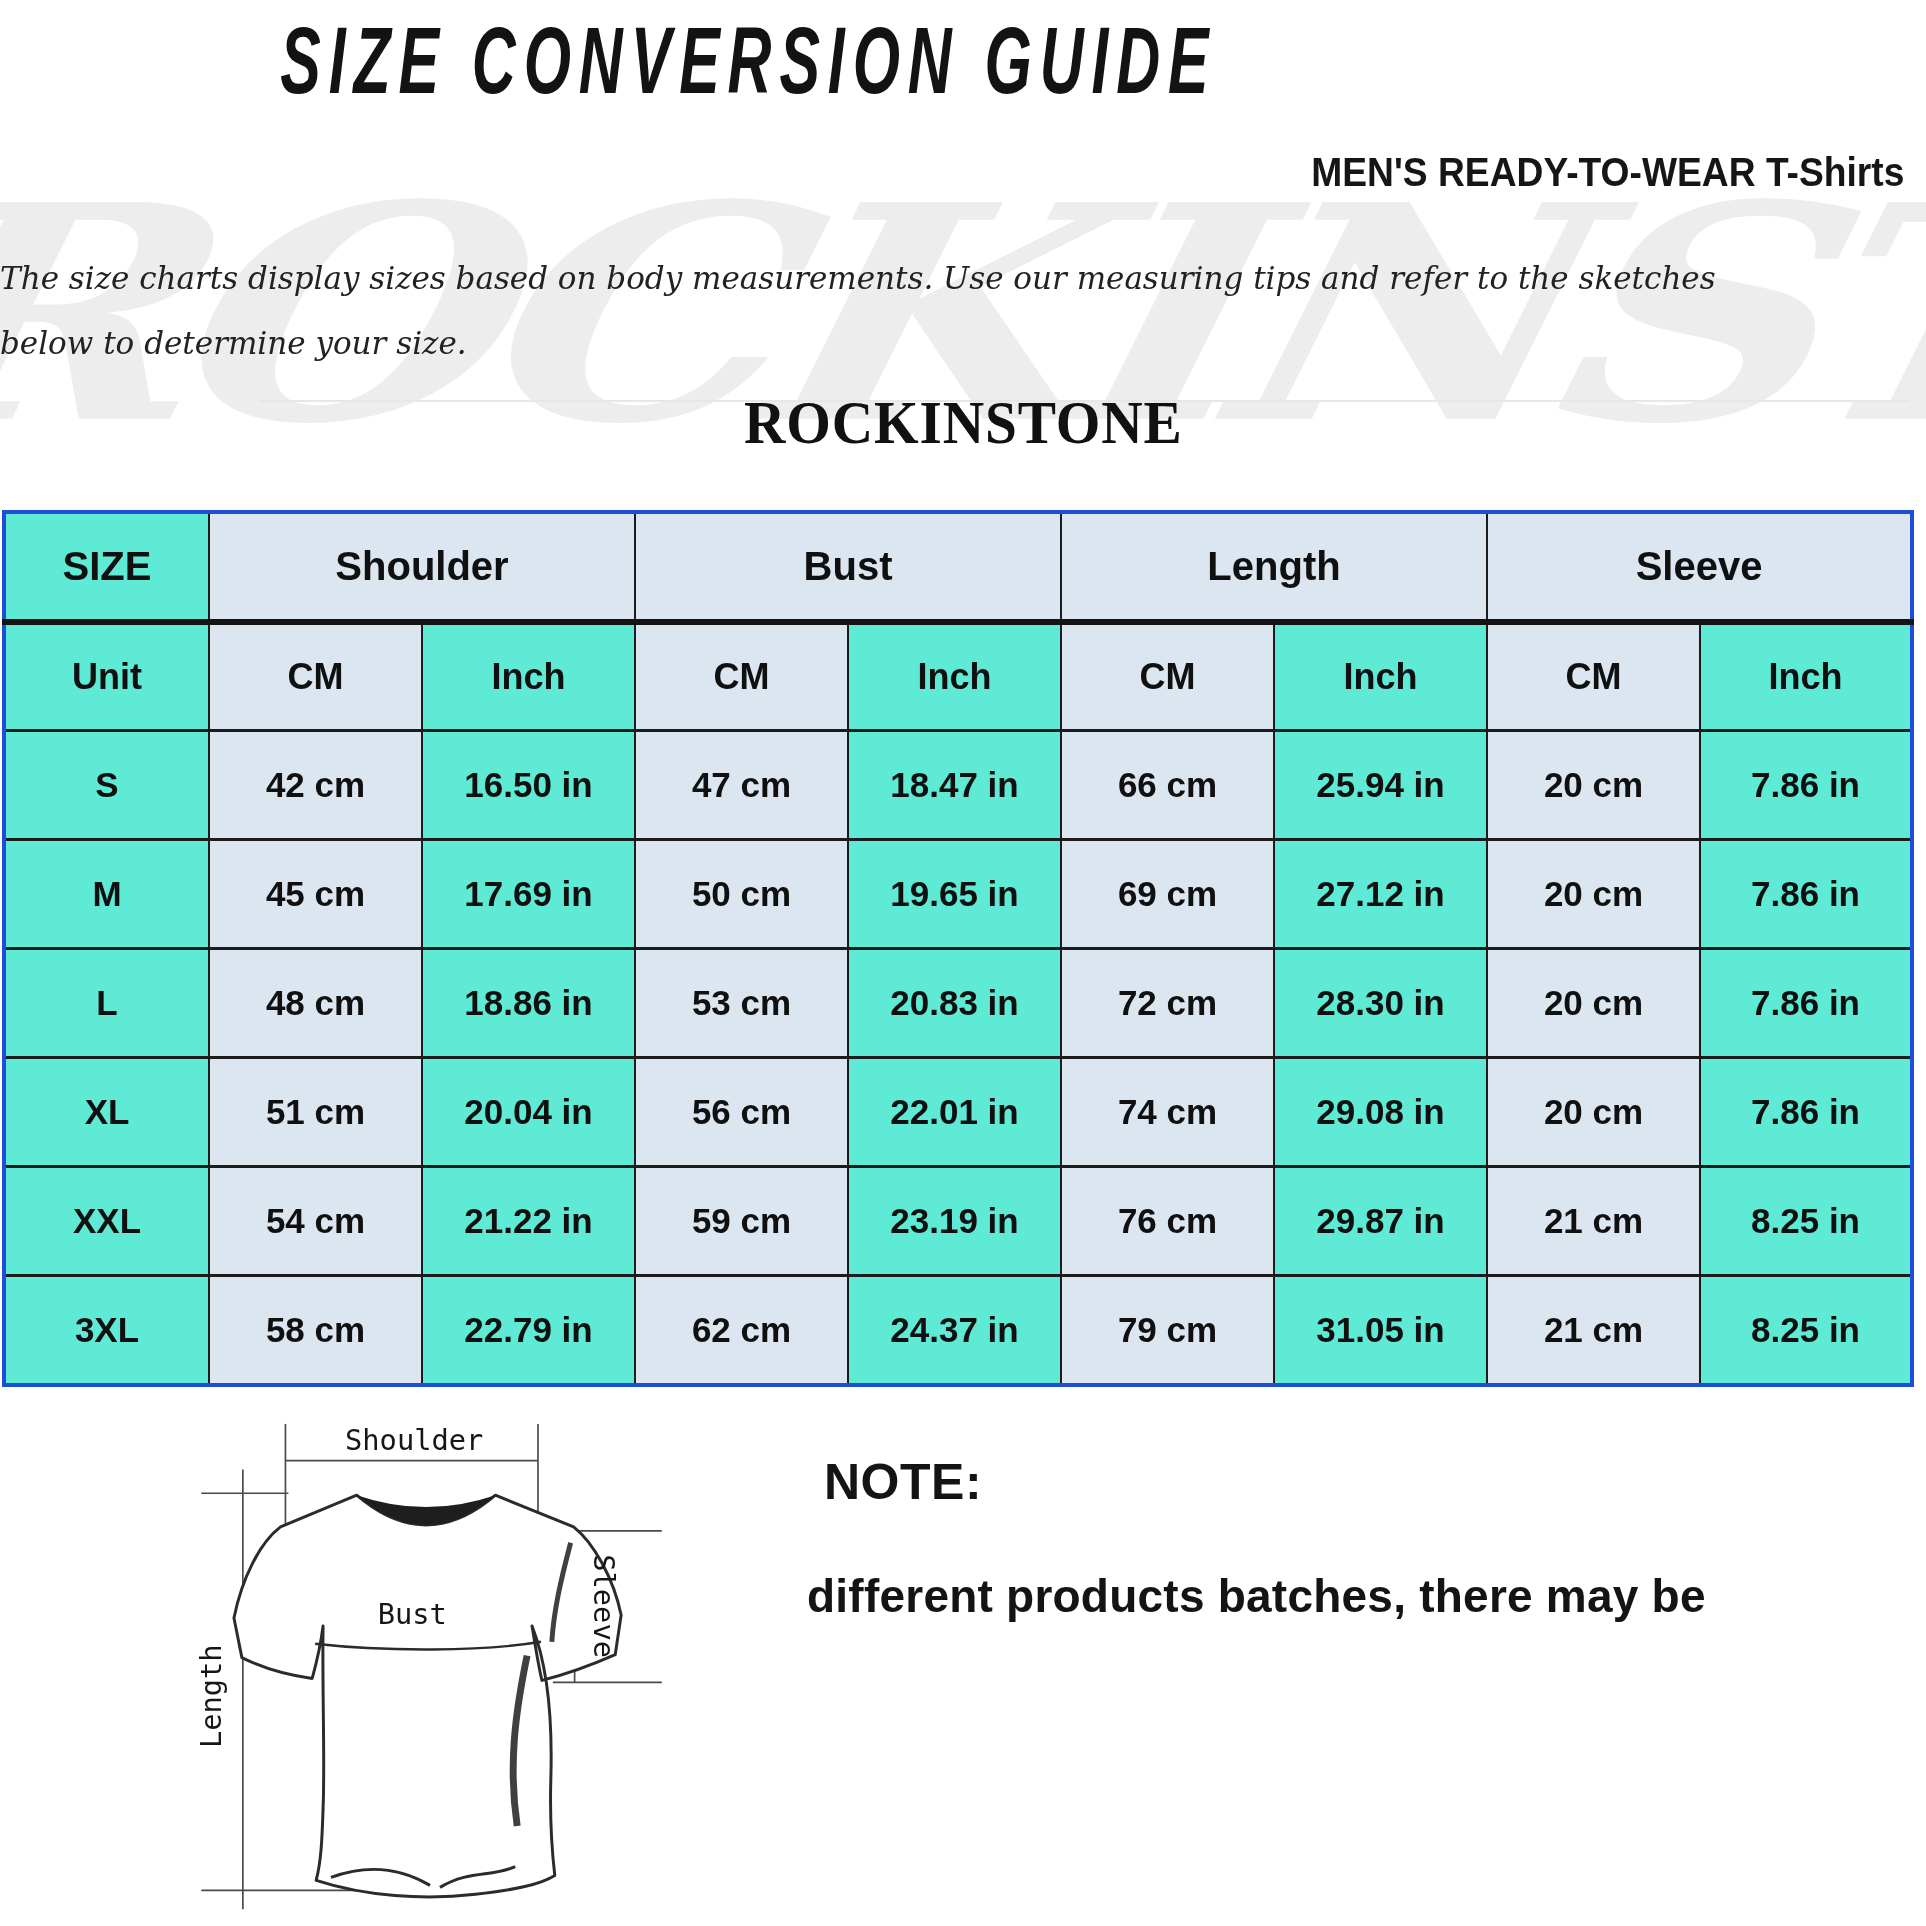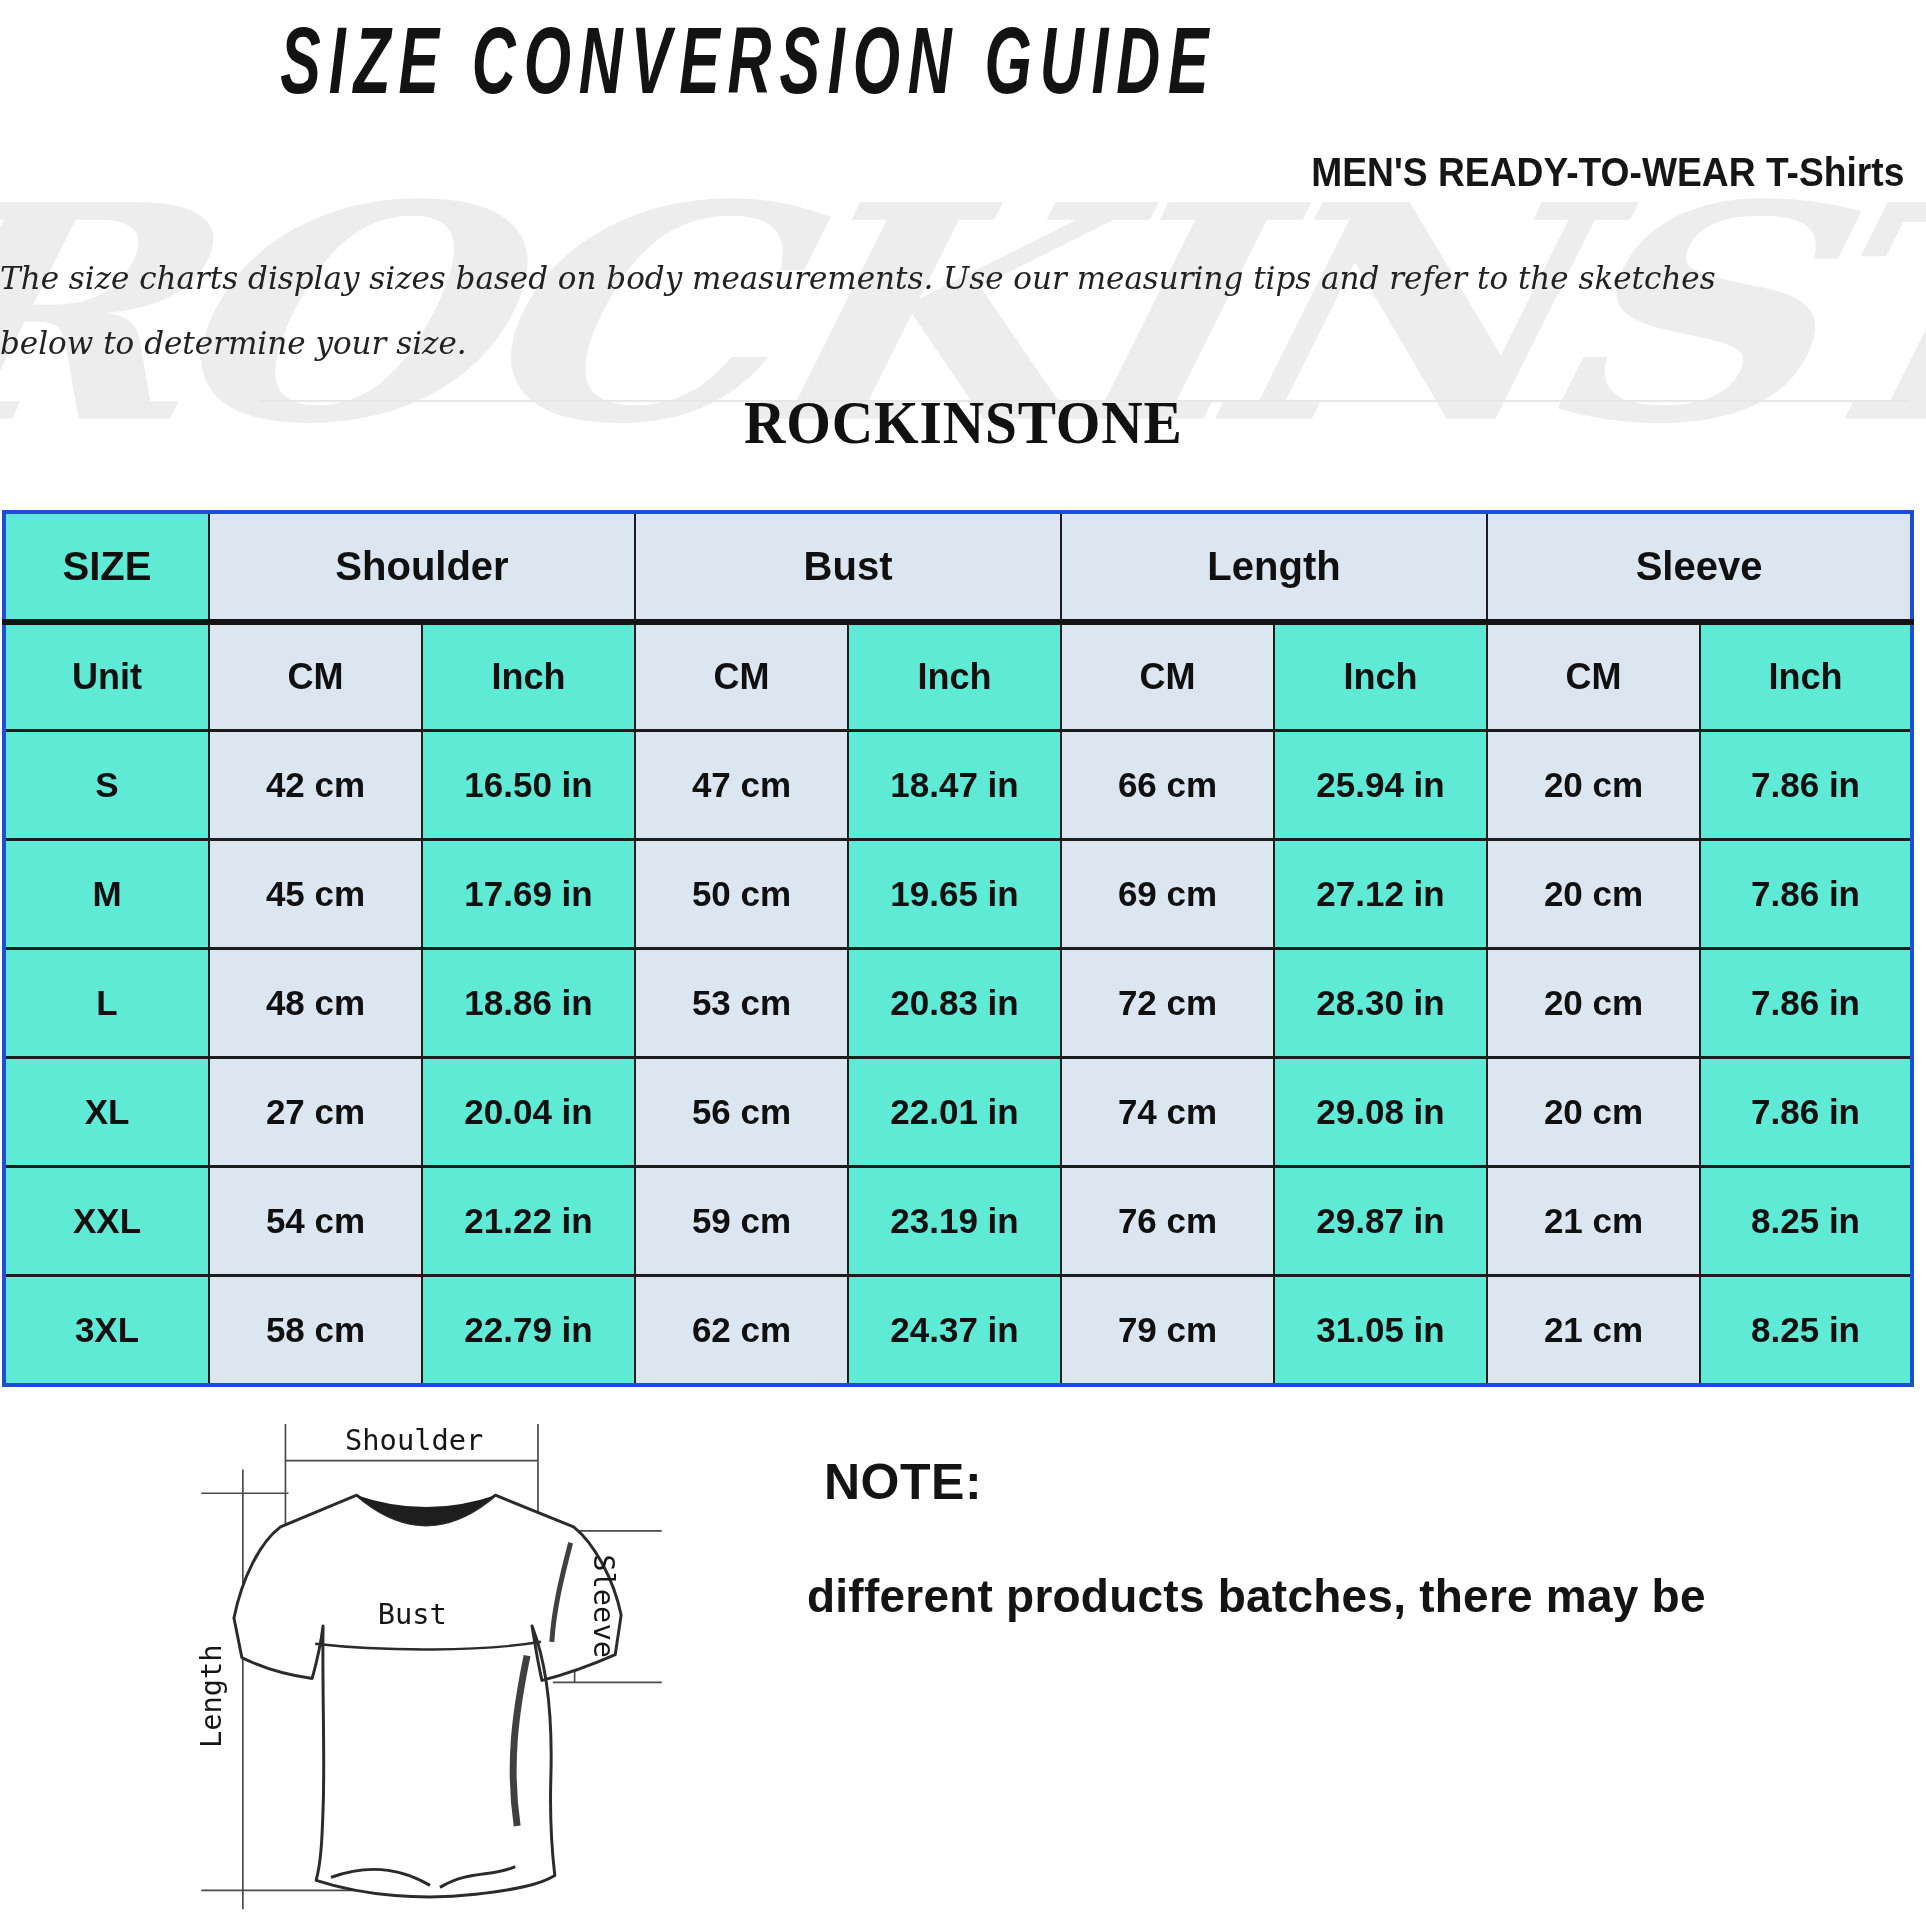--- a/index.html
+++ b/index.html
@@ -125,21 +125,21 @@
     <td>18.86 in</td>
     <td class="blue">53 cm</td>
     <td>20.83 in</td>
     <td class="blue">72 cm</td>
     <td>28.30 in</td>
     <td class="blue">20 cm</td>
     <td>7.86 in</td>
   </tr>
   <tr class="r-data">
     <th>XL</th>
-    <td class="blue">27 cm</td>
+    <td class="blue">51 cm</td>
     <td>20.04 in</td>
     <td class="blue">56 cm</td>
     <td>22.01 in</td>
     <td class="blue">74 cm</td>
     <td>29.08 in</td>
     <td class="blue">20 cm</td>
     <td>7.86 in</td>
   </tr>
   <tr class="r-data">
     <th>XXL</th>

